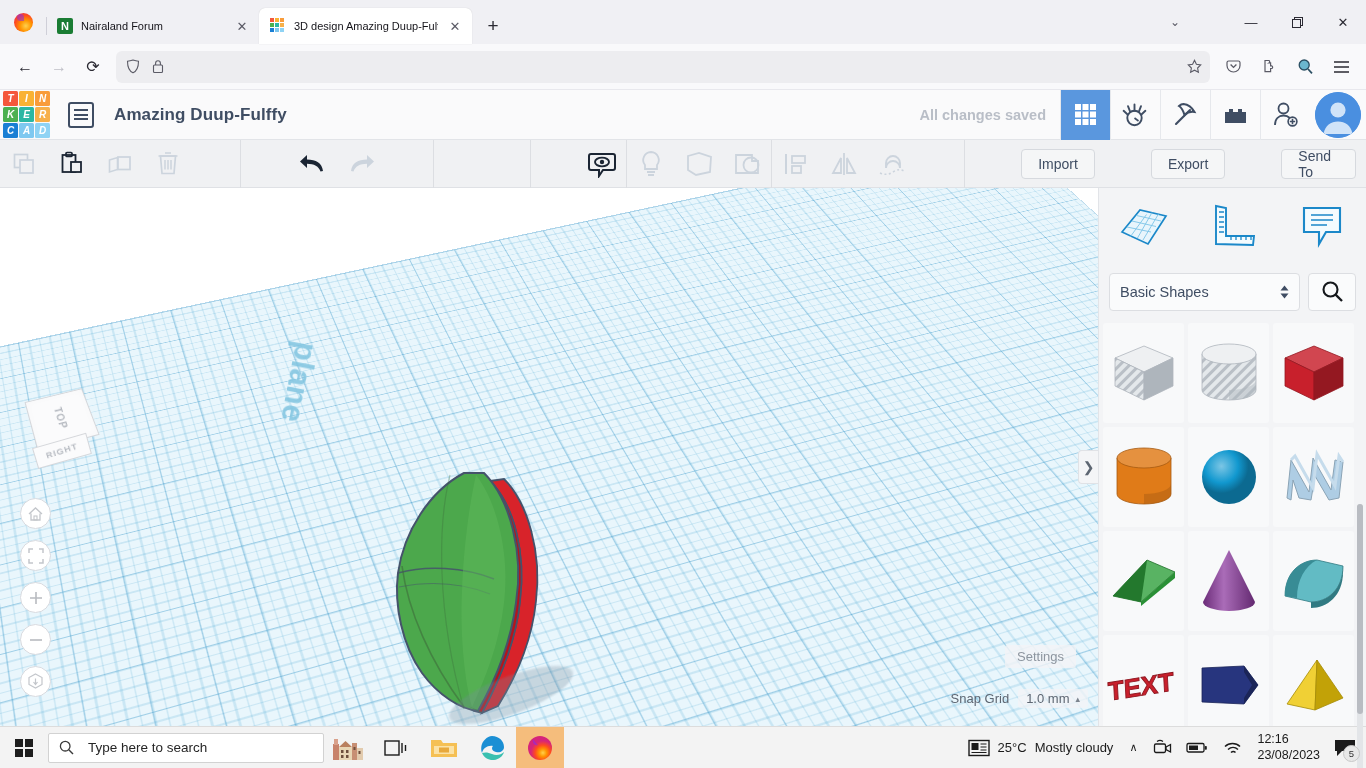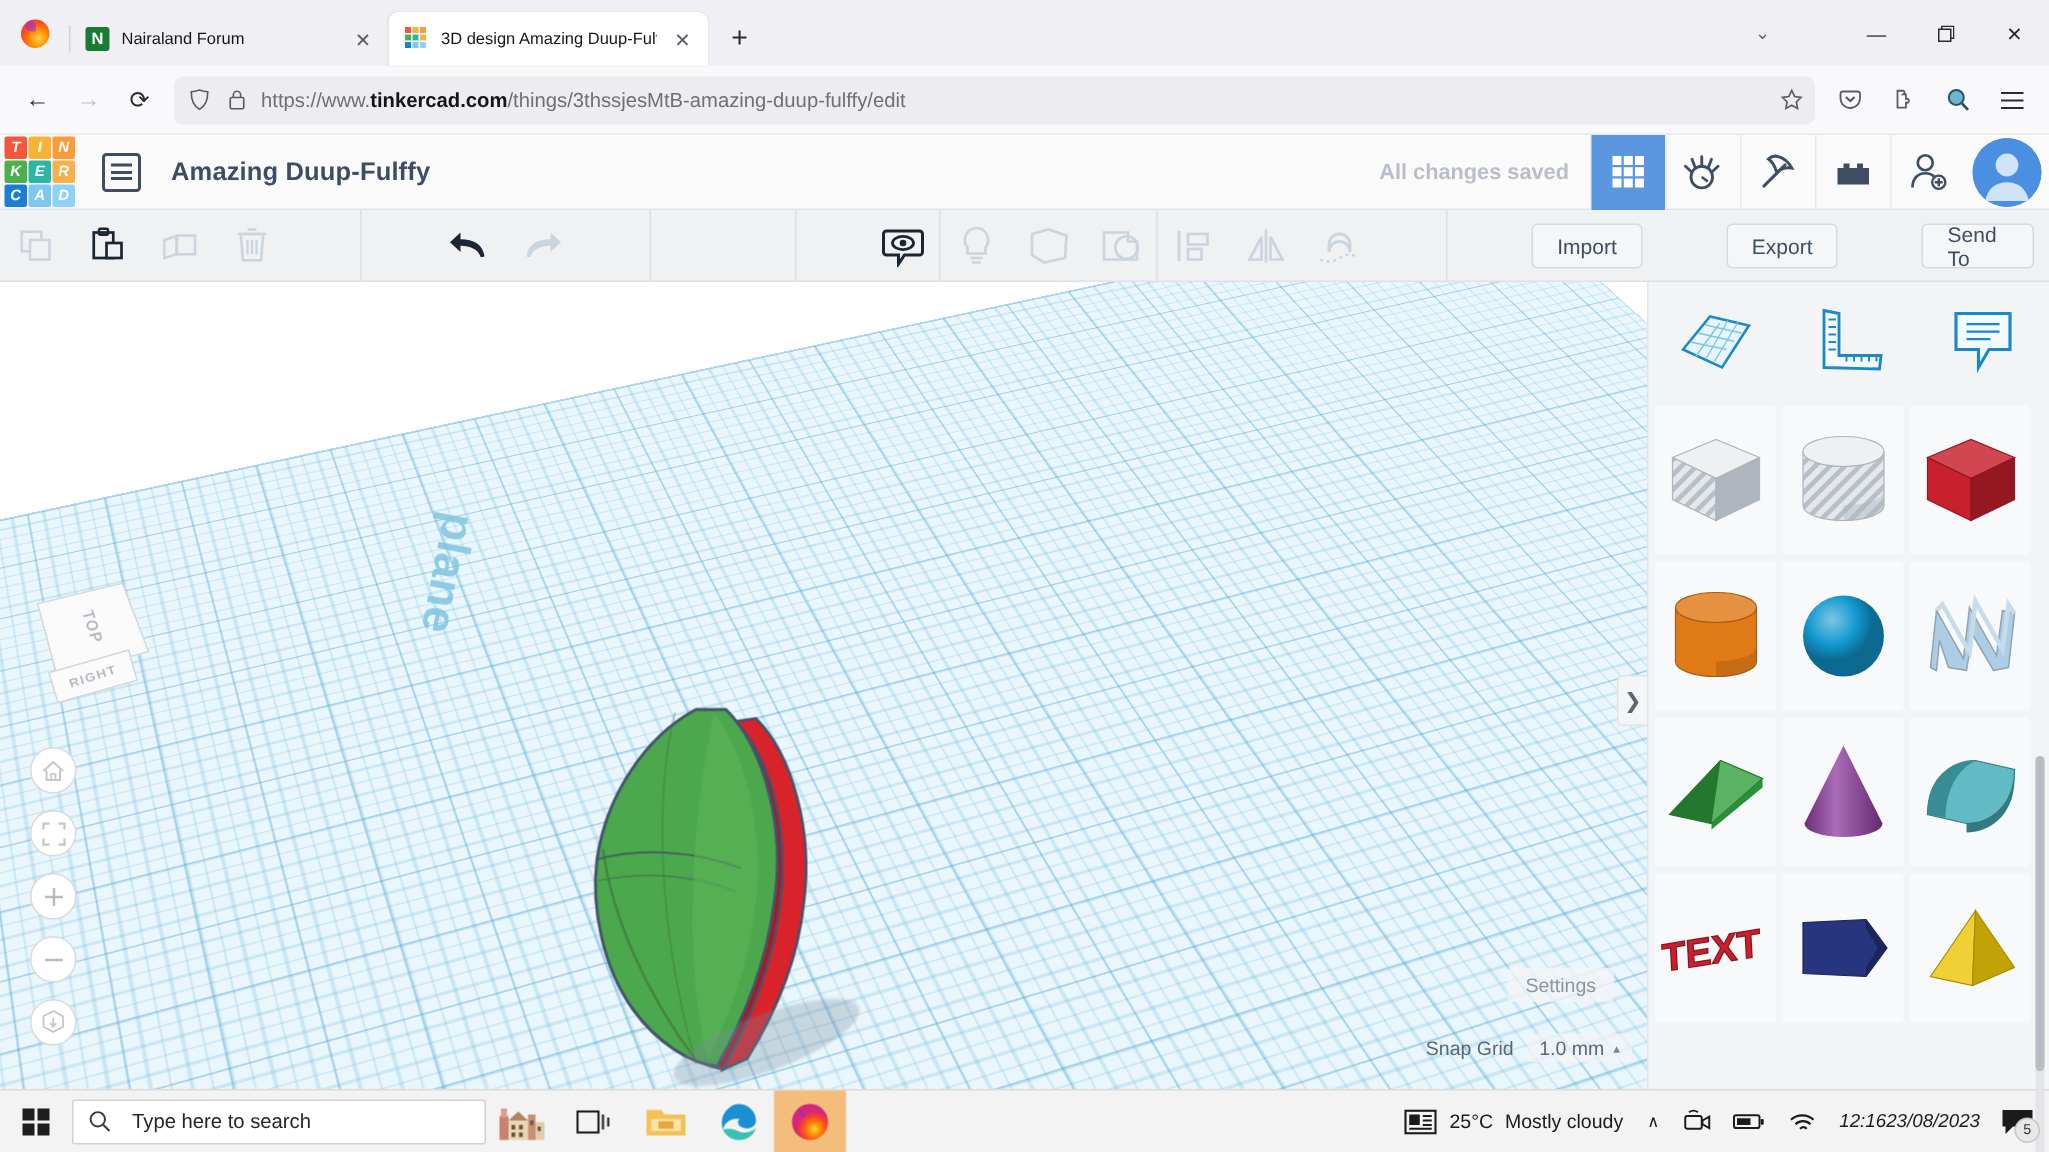--- a/index.html
+++ b/index.html
@@ -175,22 +175,22 @@
     border-top:1px solid #dcdcdc; }
   .tb-start { width:48px;height:42px; display:flex;align-items:center;justify-content:center; }
   .win-flag { display:grid; grid-template-columns:repeat(2,8px); grid-template-rows:repeat(2,8px); gap:2px;}
   .win-flag i { background:#1e1e1e; display:block;}
   .tb-search { width:276px; height:30px; background:#fff; border:1px solid #d2d2d2; border-radius:2px;
     display:flex; align-items:center; gap:14px; padding:0 10px; font-size:13.5px; color:#262626;}
   .tb-app { width:48px;height:42px; display:flex;align-items:center;justify-content:center; position:relative;}
   .tb-app.active { background:#f5bd7c; }
   .tray { margin-left:auto; display:flex; align-items:center; gap:0; padding-right:4px;}
   .tray-item { height:42px; display:flex; align-items:center; padding:0 7px; font-size:13px; color:#1b1b1b;}
-  .clock { display:flex; flex-direction:row; align-items:flex-start; line-height:1.25; font-size:12.5px;
-    color:#1b1b1b; padding:0 8px;font-style:italic; }
+  .clock { display:flex; flex-direction:column; align-items:flex-start; line-height:1.25; font-size:12.5px;
+    color:#1b1b1b; padding:0 8px; }
   .notif { position:relative; width:34px; height:42px; display:flex; align-items:center; justify-content:center;}
   .notif-badge { position:absolute; right:2px; bottom:7px; width:17px;height:17px; border-radius:50%;
     background:#e8e8e8; border:1px solid #c6c6c6; font-size:9.5px; display:flex;align-items:center;justify-content:center;
     color:#333; }
   svg { display:block; }
 </style>
 </head>
 <body>
 
 <div class="ff-tabstrip">
@@ -249,21 +249,20 @@
       <svg width="14" height="15" viewBox="0 0 14 15">
           <path d="M7 1 C4 2 1.5 2.2 1.5 2.2 C1.5 9 4.4 12.6 7 13.8 C9.6 12.6 12.5 9 12.5 2.2 C12.5 2.2 10 2 7 1Z" fill="none" stroke="#5b5b66" stroke-width="1.1"></path>
         </svg>
     </span>
     <span class="url-ico">
       <svg width="12" height="15" viewBox="0 0 12 15">
           <rect x="1.5" y="6" width="9" height="7.5" rx="1" fill="none" stroke="#5b5b66" stroke-width="1.1"></rect>
           <path d="M3.6 6 V4.2 A2.4 2.4 0 0 1 8.4 4.2 V6" fill="none" stroke="#5b5b66" stroke-width="1.1"></path>
         </svg>
     </span>
-    <span class="url-text"><span>https://www.</span><b>tinkercad.com</b><span>/things/3thssjesMtB-amazing-duup-fulffy/edit</span></span>
     <span class="url-star">
       <svg width="15" height="15" viewBox="0 0 15 15">
           <path d="M7.5 1.3 L9.4 5.3 L13.7 5.9 L10.6 9 L11.4 13.3 L7.5 11.2 L3.6 13.3 L4.4 9 L1.3 5.9 L5.6 5.3 Z" fill="none" stroke="#5b5b66" stroke-width="1.1"></path>
         </svg>
     </span>
   </div>
 
   <div class="nav-right">
     <div class="nav-btn">
       <svg width="17" height="17" viewBox="0 0 17 17">
@@ -564,20 +563,36 @@
       <div class="side-tool">
         <svg width="46" height="48" viewBox="0 0 46 48">
             <path d="M5 6 H41 V30 H27 L20 42 L20 30 H5 Z" fill="#f4fbfe" stroke="#1b88c9" stroke-width="2.1"></path>
             <g stroke="#1b88c9" stroke-width="1.5">
               <path d="M12 13 H34 M12 18 H34 M12 23 H28"></path>
             </g>
           </svg>
       </div>
     </div>
 
+    <div class="side-picker">
+      <div class="select-box">
+        <span>Basic Shapes</span>
+        <span class="select-arrows">
+          <svg width="9" height="14" viewBox="0 0 9 14">
+              <path d="M4.5 0.5 L8.5 5.5 H0.5 Z M4.5 13.5 L8.5 8.5 H0.5 Z" fill="#3f4d63"></path>
+            </svg>
+        </span>
+      </div>
+      <div class="search-box">
+        <svg width="23" height="23" viewBox="0 0 23 23">
+            <circle cx="9.5" cy="9.5" r="7" fill="none" stroke="#15181c" stroke-width="2.1"></circle>
+            <path d="M14.6 14.6 L21 21" stroke="#15181c" stroke-width="2.3"></path>
+          </svg>
+      </div>
+    </div>
 
     <div class="shape-grid" id="shape-grid">
         <div class="shape-cell" title="Box Hole">
           <svg width="74" height="74" viewBox="0 0 74 74">
             <defs>
               <pattern id="hshape-box-hole" width="7" height="7" patternTransform="rotate(45)" patternUnits="userSpaceOnUse">
                 <rect width="3.2" height="7" fill="#b9bfc6"></rect>
                 <rect x="3.2" width="3.8" height="7" fill="#e4e8eb"></rect>
               </pattern>
             </defs>

